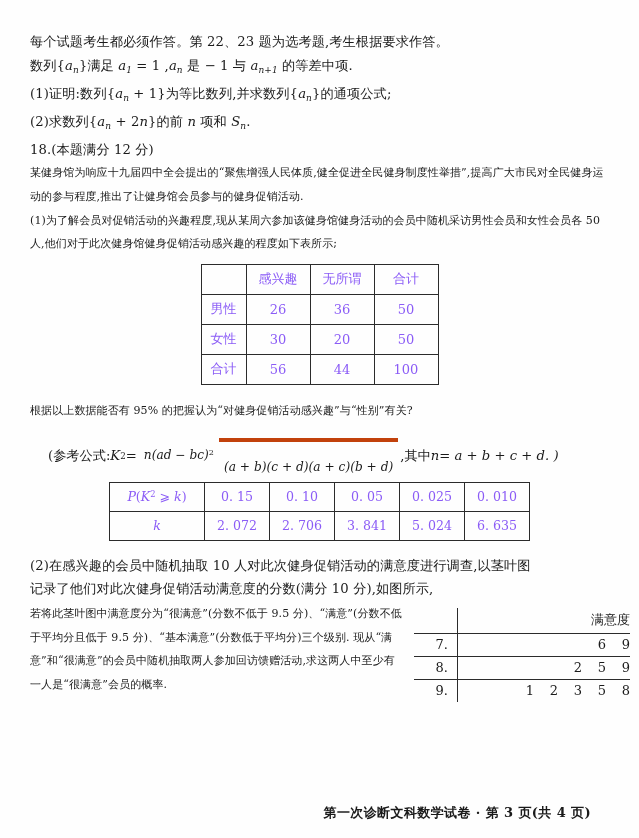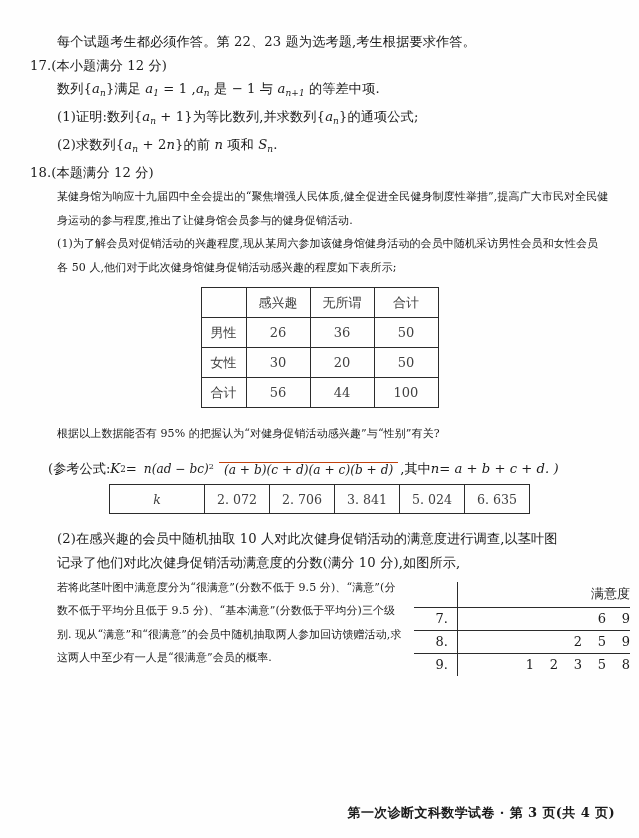--- a/index.html
+++ b/index.html
@@ -30,32 +30,32 @@
     line-height: 23.6px;
     letter-spacing: 0.1px;
     white-space: nowrap;
   }
   .para {
     font-size: 11px;
     line-height: 23.6px;
     letter-spacing: 0.1px;
   }
   .ind-0  { margin-left: 0; }
-  .ind-2  { margin-left: 27px; }
+  .ind-2  { }
 
   .mi { font-style: italic; font-family: "DejaVu Serif", "Liberation Serif", serif; }
   sub { font-size: 0.68em; vertical-align: -0.28em; font-style: italic; }
   sup { font-size: 0.66em; vertical-align: 0.46em; }
 
   
   .tbl-wrap { display: flex; justify-content: center; margin-top: 8px; }
   table.grid {
     border-collapse: collapse;
     font-size: 13px;
-    color: #404040;
+    color: #8b5cf6;
   }
   table.grid td, table.grid th {
     border: 1px solid #2b2b2b;
     text-align: center;
     font-weight: normal;
     padding: 3px 0;
   }
   table.contingency td, table.contingency th {
     width: 63px;
     height: 23px;
@@ -86,21 +86,21 @@
   }
   .frac {
     display: inline-flex;
     flex-direction: row;
     align-items: center;
     vertical-align: middle;
     margin: 0 2px;
     font-size: 12.2px;
   }
   .frac .num { padding: 0 5px 1px 5px; }
-  .frac .den { padding: 1px 5px 0 5px; border-top: 1px solid #c2410c; }
+  .frac .den { padding: 19px 5px 0 5px; border-top: 4px solid #c2410c; }
 
   
   .split {
     display: flex;
     align-items: flex-start;
     margin-top: 1px;
   }
   .split .left  { width: 372px; flex: 0 0 372px; }
   .split .right { flex: 1 1 auto; padding-left: 12px; padding-top: 6px; }
 
@@ -131,36 +131,35 @@
   }
   .stem-title {
     padding-left: 9px;
     font-size: 13px;
   }
 
   
   .footer {
     position: absolute;
     left: 0;
-    right: 24px;
+    right: 48px;
     bottom: 16px;
     text-align: right;
     font-size: 13px;
     font-weight: bold;
     letter-spacing: 0.4px;
   }
 </style>
 </head>
 <body>
 
 <div class="page">
 
   <div class="line ind-2">每个试题考生都必须作答。第 22、23 题为选考题,考生根据要求作答。</div>
 
-  <div class="line ind-0">17.(本小题满分 12 分)</div>
 
   <div class="line ind-2">
     <span>数列{</span><span class="mi">a</span><sub>n</sub><span>}满足 </span><span class="mi">a</span><sub>1</sub><span> = 1 ,</span><span class="mi">a</span><sub>n</sub><span> 是 − 1 与 </span><span class="mi">a</span><sub>n+1</sub><span> 的等差中项.</span>
   </div>
 
   <div class="line ind-2">
     <span>(1)证明:数列{</span><span class="mi">a</span><sub>n</sub><span> + 1}为等比数列,并求数列{</span><span class="mi">a</span><sub>n</sub><span>}的通项公式;</span>
   </div>
 
   <div class="line ind-2">
@@ -216,20 +215,28 @@
       <span class="den mi">(a + b)(c + d)(a + c)(b + d)</span>
     </span>
     <span>,其中 </span>
       <span class="mi">n</span>
       <span class="mi"> = a + b + c + d. )</span>
   </div>
 
   <div class="tbl-wrap-k">
     <table class="grid kcrit">
       <tbody>
+          <tr>
+        <td class="klabel"><span class="mi">P</span><span>(</span><span class="mi">K</span><sup>2</sup><span> ⩾ </span><span class="mi">k</span><span>)</span></td>
+        <td>0. 15</td>
+        <td>0. 10</td>
+        <td>0. 05</td>
+        <td>0. 025</td>
+        <td>0. 010</td>
+      </tr>
       <tr>
         <td class="klabel mi">k</td>
         <td>2. 072</td>
         <td>2. 706</td>
         <td>3. 841</td>
         <td>5. 024</td>
         <td>6. 635</td>
       </tr>
     </tbody>
       </table>

